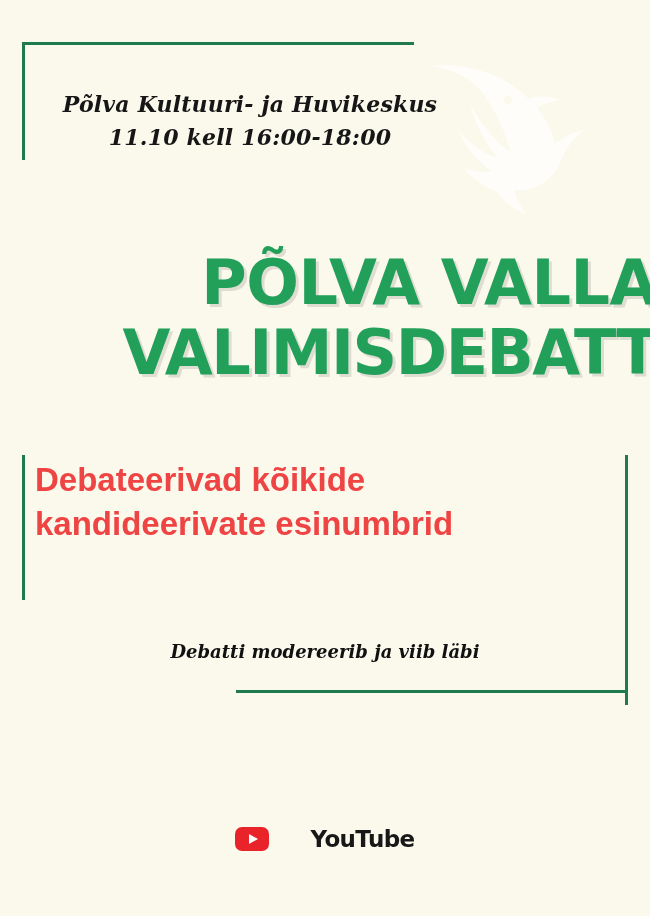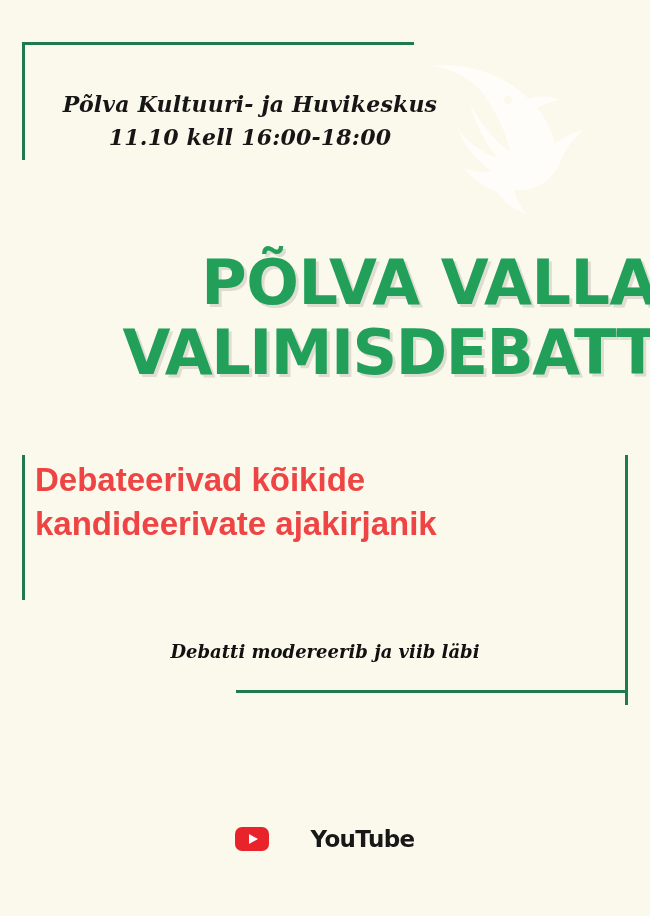--- a/index.html
+++ b/index.html
@@ -213,21 +213,21 @@
     <div>11.10 kell 16:00-18:00</div>
   </div>
 
   <div class="title">
     <div class="l1">PÕLVA VALLA</div>
     <div class="l2">VALIMISDEBATT</div>
   </div>
 
   <div class="subtitle">
     <div>Debateerivad kõikide</div>
-    <div>kandideerivate ajakirjanik</div>
+    <div>kandideerivate esinumbrid</div>
   </div>
 
   <div class="moderator">
     <div>Debatti modereerib ja viib läbi</div>
   </div>
 
 
   <div class="yt">
     <span class="yt-mark">
       <span class="tri"></span>

